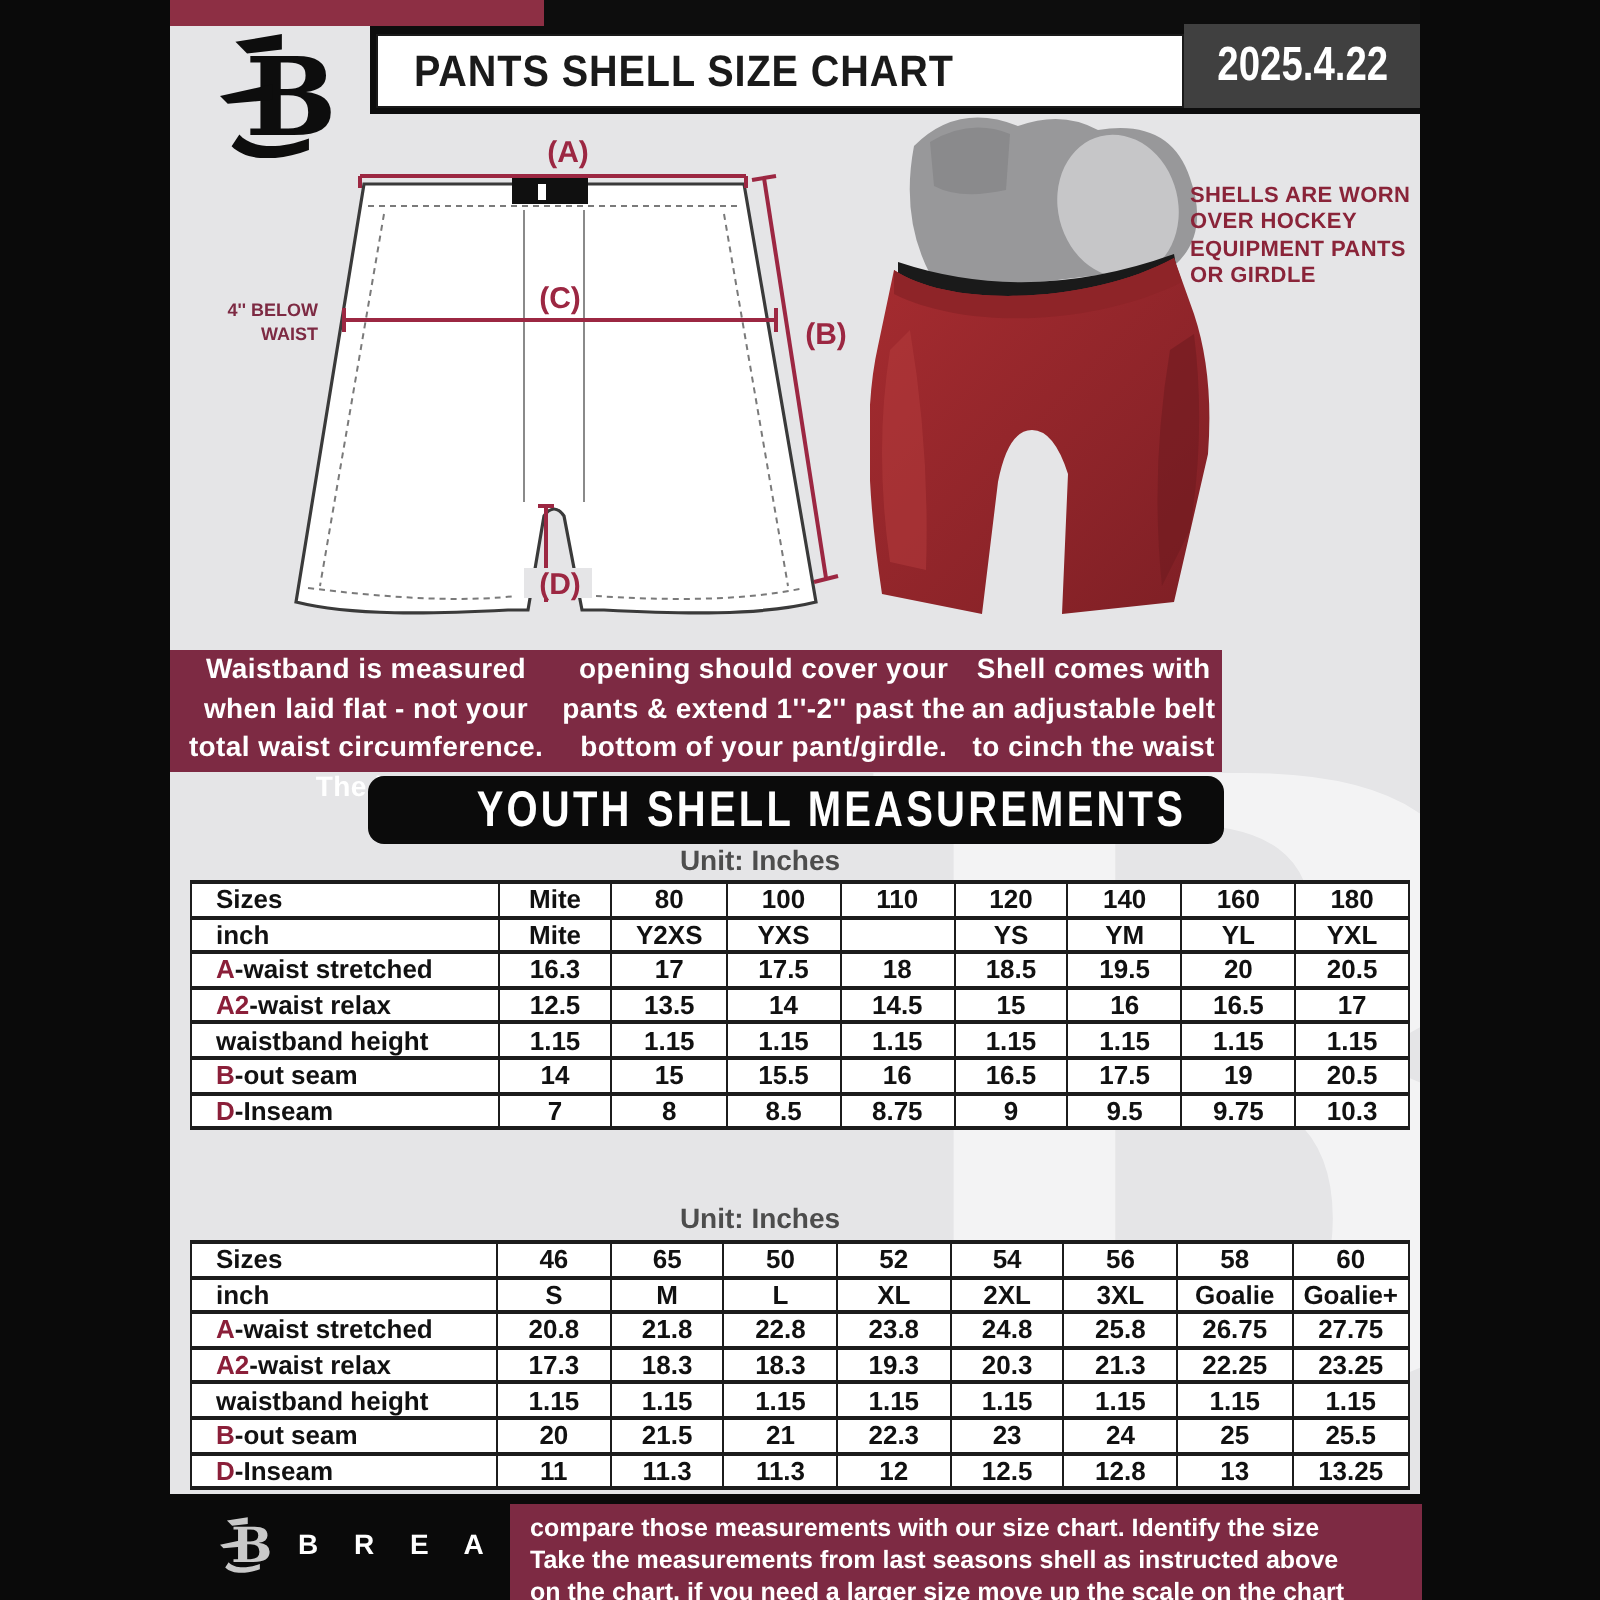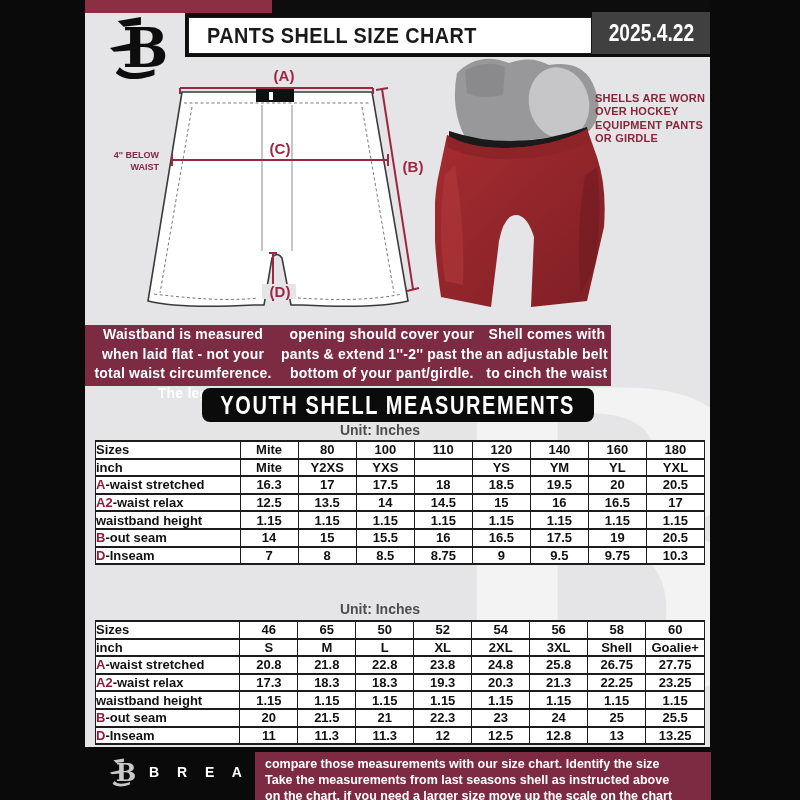--- a/index.html
+++ b/index.html
@@ -33,35 +33,35 @@
 
   
   .info-banner{position:absolute;left:0;top:325px;width:526px;height:61px;background:#7d2a43;
                display:flex;flex-direction:row;justify-content:center;z-index:2;}
   .info-banner div{color:#fff;text-align:center;font-size:14px;font-weight:600;line-height:1.4;
                    letter-spacing:.2px;}
 
   
   .section-heading{position:absolute;left:50%;transform:translateX(-50%);width:392px;height:34px;
                    background:#0b0b0b;border-radius:8px;display:flex;align-items:center;
-                   justify-content:center;z-index:2;}
+                   justify-content:center;z-index:2;padding-left:36px;}
   .section-heading span{color:#fff;font-size:25px;font-weight:700;letter-spacing:2px;
                         transform:scaleX(.8);white-space:nowrap;}
   #youth-heading{top:388px;} #adult-heading{top:570px;}
   .unit{position:absolute;left:0;width:590px;text-align:center;font-size:14px;font-weight:600;
         color:#4d4d4d;z-index:2;}
   #youth-unit{top:422px;} #adult-unit{top:601px;}
 
   
   table{border-collapse:collapse;position:absolute;left:10px;width:610px;z-index:2;}
   #youth-table{top:440px;} #adult-table{top:620px;}
   td{background:#fff;border-top:2px solid #1c1c1c;border-bottom:2px solid #1c1c1c;
      border-left:1.5px solid #1c1c1c;border-right:1.5px solid #1c1c1c;height:15.6px;padding:0;
      font-size:13px;font-weight:600;color:#111;text-align:center;}
-  td.lbl{width:146px;text-align:left;font-weight:700;margin-left:28px;}
+  td.lbl{width:146px;text-align:left;padding-left:12px;font-weight:700;margin-left:28px;}
   td:not(.lbl){width:58px;}
   tr.hdr-row td{font-weight:700;}
   .pfx{color:#8b1f39;font-weight:700;}
 
   
   .footer-left{position:absolute;left:110px;top:757px;display:flex;align-items:center;gap:13px;z-index:2;}
   .footer-left .brand{color:#fff;font-size:14px;font-weight:700;letter-spacing:7px;white-space:nowrap;}
   .footer-note{position:absolute;left:255px;top:752px;width:456px;height:48px;background:#7d2a43;
                box-sizing:border-box;padding:4px 0 0 10px;z-index:2;}
   .footer-note div{color:#fff;font-size:12.5px;font-weight:600;line-height:1.28;white-space:nowrap;}
@@ -270,21 +270,21 @@
             <td>60</td>
           </tr>
           <tr class="hdr-row">
             <td class="lbl">inch</td>
             <td>S</td>
             <td>M</td>
             <td>L</td>
             <td>XL</td>
             <td>2XL</td>
             <td>3XL</td>
-            <td>Shell</td>
+            <td>Goalie</td>
             <td>Goalie+</td>
           </tr>
           <tr>
             <td class="lbl"><span class="pfx">A</span>-waist stretched</td>
             <td>20.8</td>
             <td>21.8</td>
             <td>22.8</td>
             <td>23.8</td>
             <td>24.8</td>
             <td>25.8</td>

